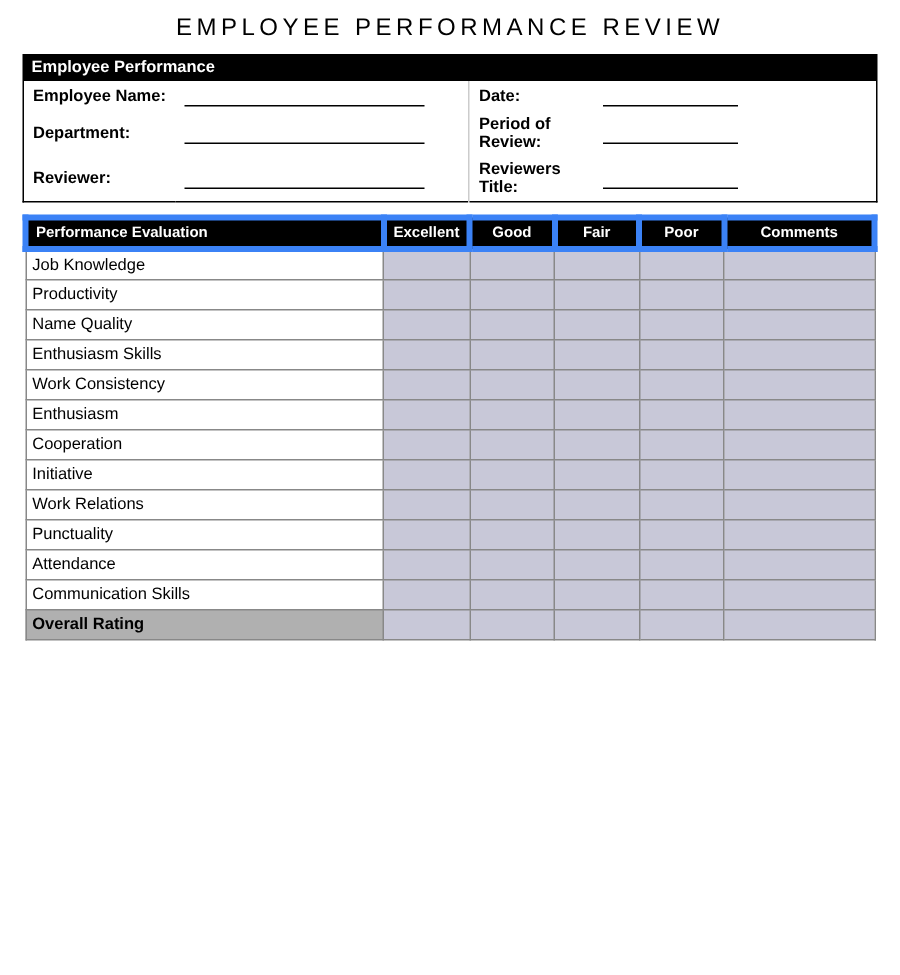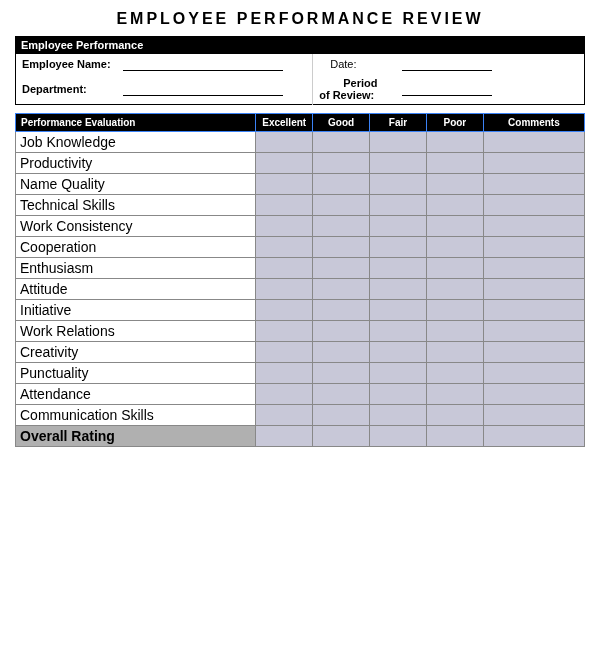--- a/index.html
+++ b/index.html
@@ -7,21 +7,21 @@
       background: #fff;
       font-family: Arial, sans-serif;
       font-size: 11px;
       width: 600px;
       min-height: 650px;
       padding: 10px 15px;
     }
     .page-title {
       text-align: center;
       font-size: 16px;
-      font-weight: bold;
+      font-weight: normal;
       letter-spacing: 3px;
       margin-bottom: 8px;
       color: #000;
     }
     .section-header {
       background: #000;
       color: #fff;
       font-weight: bold;
       padding: 3px 6px;
       font-size: 11px;
@@ -38,35 +38,35 @@
     }
     .eval-table {
       width: 100%;
       border-collapse: collapse;
     }
     .eval-table th {
       background: #000;
       color: #fff;
       text-align: center;
       padding: 3px 2px;
-      border: 1px solid #3b82f6;
+      border: 4px solid #3b82f6;
       font-size: 10px;
     }
     .eval-table th.perf-header {
       text-align: left;
       padding-left: 5px;
       width: 38%;
     }
     .eval-table td {
       border: 1px solid #888;
       padding: 2px 4px;
       height: 20px;
     }
     .eval-table td.row-label {
-      font-size: 14px;
+      font-size: 11px;
       color: #000;
       background: #fff;
     }
     .eval-table td.checkbox-cell {
       background: #c8c8d8;
       text-align: center;
       width: 9%;
     }
     .eval-table td.comments-cell {
       background: #c8c8d8;
@@ -93,35 +93,49 @@
   <table style="width:100%; border:1px solid #000; border-top:none; border-collapse:collapse;">
     <tbody>
         <tr>
       <td style="padding:3px 6px; width:15%;">
         <span style="font-weight:bold; white-space:nowrap;">Employee Name:</span>
       </td>
       <td style="padding:3px 6px; width:35%; border-right:1px solid #ccc;">
         <span class="info-line" style="min-width:160px;"></span>
       </td>
       <td style="padding:3px 6px; width:15%;">
-        <span style="font-weight:normal;margin-left:11px;">Date:</span>
+        <span style="font-weight:bold;">Date:</span>
       </td>
       <td style="padding:3px 6px; width:35%;">
         <span class="info-line info-line-short"></span>
       </td>
     </tr>
     <tr>
       <td style="padding:3px 6px;">
         <span style="font-weight:bold;">Department:</span>
       </td>
       <td style="padding:3px 6px; border-right:1px solid #ccc;">
         <span class="info-line" style="min-width:160px;"></span>
       </td>
       <td style="padding:3px 6px;">
-        <span style="font-weight:bold;margin-left:24px;">Period of Review:</span>
+        <span style="font-weight:bold;">Period of Review:</span>
+      </td>
+      <td style="padding:3px 6px;">
+        <span class="info-line info-line-short"></span>
+      </td>
+    </tr>
+    <tr>
+      <td style="padding:3px 6px;">
+        <span style="font-weight:bold;">Reviewer:</span>
+      </td>
+      <td style="padding:3px 6px; border-right:1px solid #ccc;">
+        <span class="info-line" style="min-width:160px;"></span>
+      </td>
+      <td style="padding:3px 6px;">
+        <span style="font-weight:bold;">Reviewers Title:</span>
       </td>
       <td style="padding:3px 6px;">
         <span class="info-line info-line-short"></span>
       </td>
     </tr>
   </tbody>
     </table>
 </div>
 
 <table class="eval-table" style="margin-top:8px;">
@@ -154,77 +168,61 @@
       </tr>
       <tr>
         <td class="row-label">Name Quality</td>
         <td class="checkbox-cell"></td>
         <td class="checkbox-cell"></td>
         <td class="checkbox-cell"></td>
         <td class="checkbox-cell"></td>
         <td class="comments-cell"></td>
       </tr>
       <tr>
-        <td class="row-label">Technical Skills</td>
+        <td class="row-label">Enthusiasm Skills</td>
         <td class="checkbox-cell"></td>
         <td class="checkbox-cell"></td>
         <td class="checkbox-cell"></td>
         <td class="checkbox-cell"></td>
         <td class="comments-cell"></td>
       </tr>
       <tr>
         <td class="row-label">Work Consistency</td>
         <td class="checkbox-cell"></td>
         <td class="checkbox-cell"></td>
         <td class="checkbox-cell"></td>
         <td class="checkbox-cell"></td>
         <td class="comments-cell"></td>
       </tr>
       <tr>
+        <td class="row-label">Enthusiasm</td>
+        <td class="checkbox-cell"></td>
+        <td class="checkbox-cell"></td>
+        <td class="checkbox-cell"></td>
+        <td class="checkbox-cell"></td>
+        <td class="comments-cell"></td>
+      </tr>
+      <tr>
         <td class="row-label">Cooperation</td>
         <td class="checkbox-cell"></td>
         <td class="checkbox-cell"></td>
         <td class="checkbox-cell"></td>
         <td class="checkbox-cell"></td>
         <td class="comments-cell"></td>
       </tr>
       <tr>
-        <td class="row-label">Enthusiasm</td>
-        <td class="checkbox-cell"></td>
-        <td class="checkbox-cell"></td>
-        <td class="checkbox-cell"></td>
-        <td class="checkbox-cell"></td>
-        <td class="comments-cell"></td>
-      </tr>
-      <tr>
-        <td class="row-label">Attitude</td>
-        <td class="checkbox-cell"></td>
-        <td class="checkbox-cell"></td>
-        <td class="checkbox-cell"></td>
-        <td class="checkbox-cell"></td>
-        <td class="comments-cell"></td>
-      </tr>
-      <tr>
         <td class="row-label">Initiative</td>
         <td class="checkbox-cell"></td>
         <td class="checkbox-cell"></td>
         <td class="checkbox-cell"></td>
         <td class="checkbox-cell"></td>
         <td class="comments-cell"></td>
       </tr>
       <tr>
         <td class="row-label">Work Relations</td>
-        <td class="checkbox-cell"></td>
-        <td class="checkbox-cell"></td>
-        <td class="checkbox-cell"></td>
-        <td class="checkbox-cell"></td>
-        <td class="comments-cell"></td>
-      </tr>
-      <tr>
-        <td class="row-label">Creativity</td>
         <td class="checkbox-cell"></td>
         <td class="checkbox-cell"></td>
         <td class="checkbox-cell"></td>
         <td class="checkbox-cell"></td>
         <td class="comments-cell"></td>
       </tr>
       <tr>
         <td class="row-label">Punctuality</td>
         <td class="checkbox-cell"></td>
         <td class="checkbox-cell"></td>

